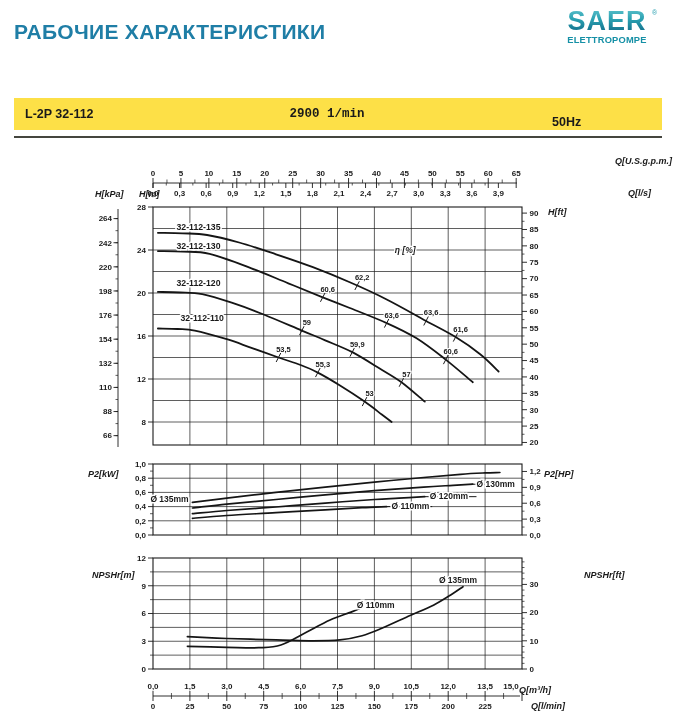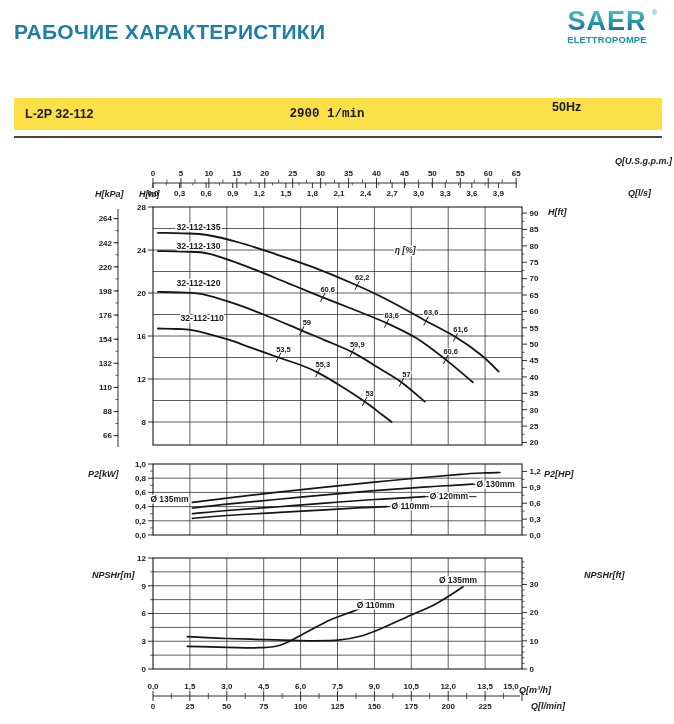--- a/index.html
+++ b/index.html
@@ -4,21 +4,21 @@
 <style>
   html,body{margin:0;padding:0;background:#fff;}
   .page{position:relative;width:674px;height:717px;background:#fff;overflow:hidden;
         font-family:"Liberation Sans",sans-serif;color:#1a1a1a;}
   .page-title{position:absolute;left:14px;top:20px;font-size:21px;font-weight:bold;letter-spacing:0.3px;}
   .logo{position:absolute;right:10px;top:4px;margin-left:25px;}
   .model-bar{position:absolute;left:14px;top:98px;width:648px;height:32px;font-size:12.5px;font-weight:bold;}
   .model-bar .model{position:absolute;left:11px;top:9px;}
   .model-bar .speed{position:absolute;left:311px;top:9px;transform:translateX(-50%);left:313px;}
   .model-bar .speed{left:313px;font-family:Liberation Mono, monospace;}
-  .model-bar .freq{position:absolute;left:538px;top:2px;}
+  .model-bar .freq{position:absolute;left:538px;top:17px;}
   .divider{position:absolute;left:14px;top:136px;width:648px;height:2px;}
   #charts-svg{position:absolute;left:0;top:0;}
 </style>
 </head>
 <body>
 
 <div class="page">
 
   <div class="page-title" style="color: rgb(31, 126, 166);">РАБОЧИЕ ХАРАКТЕРИСТИКИ</div>
 

